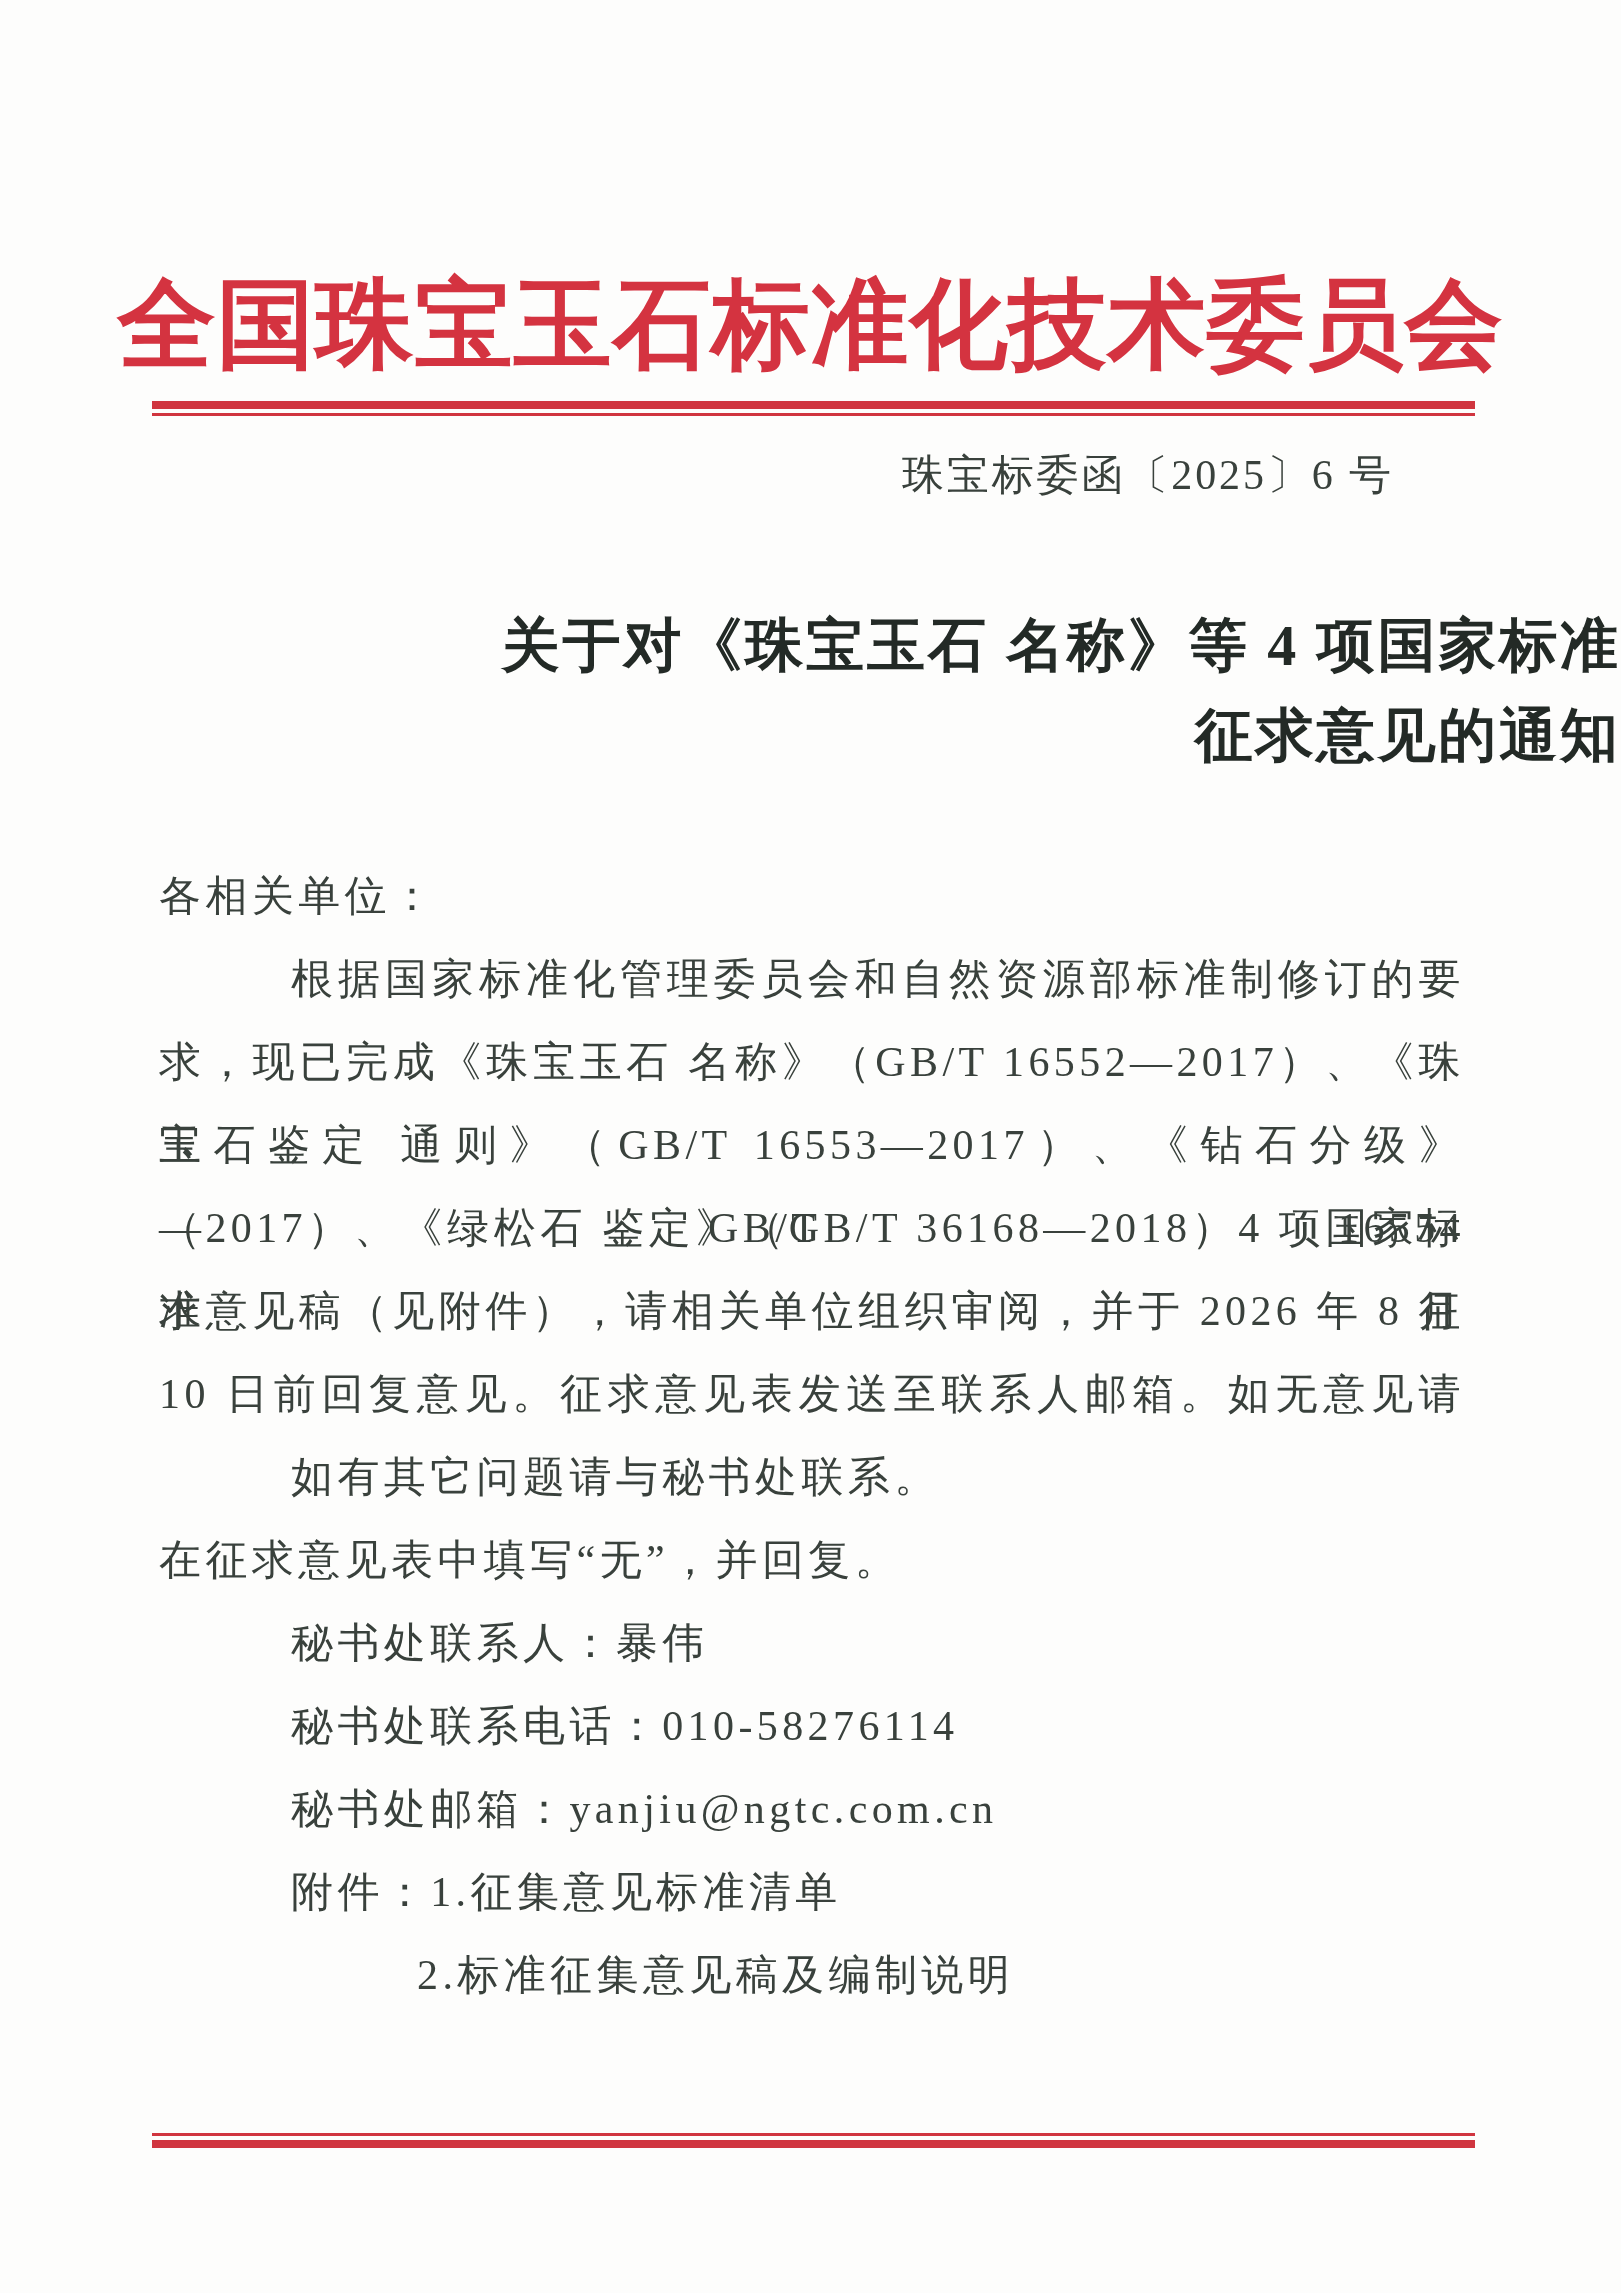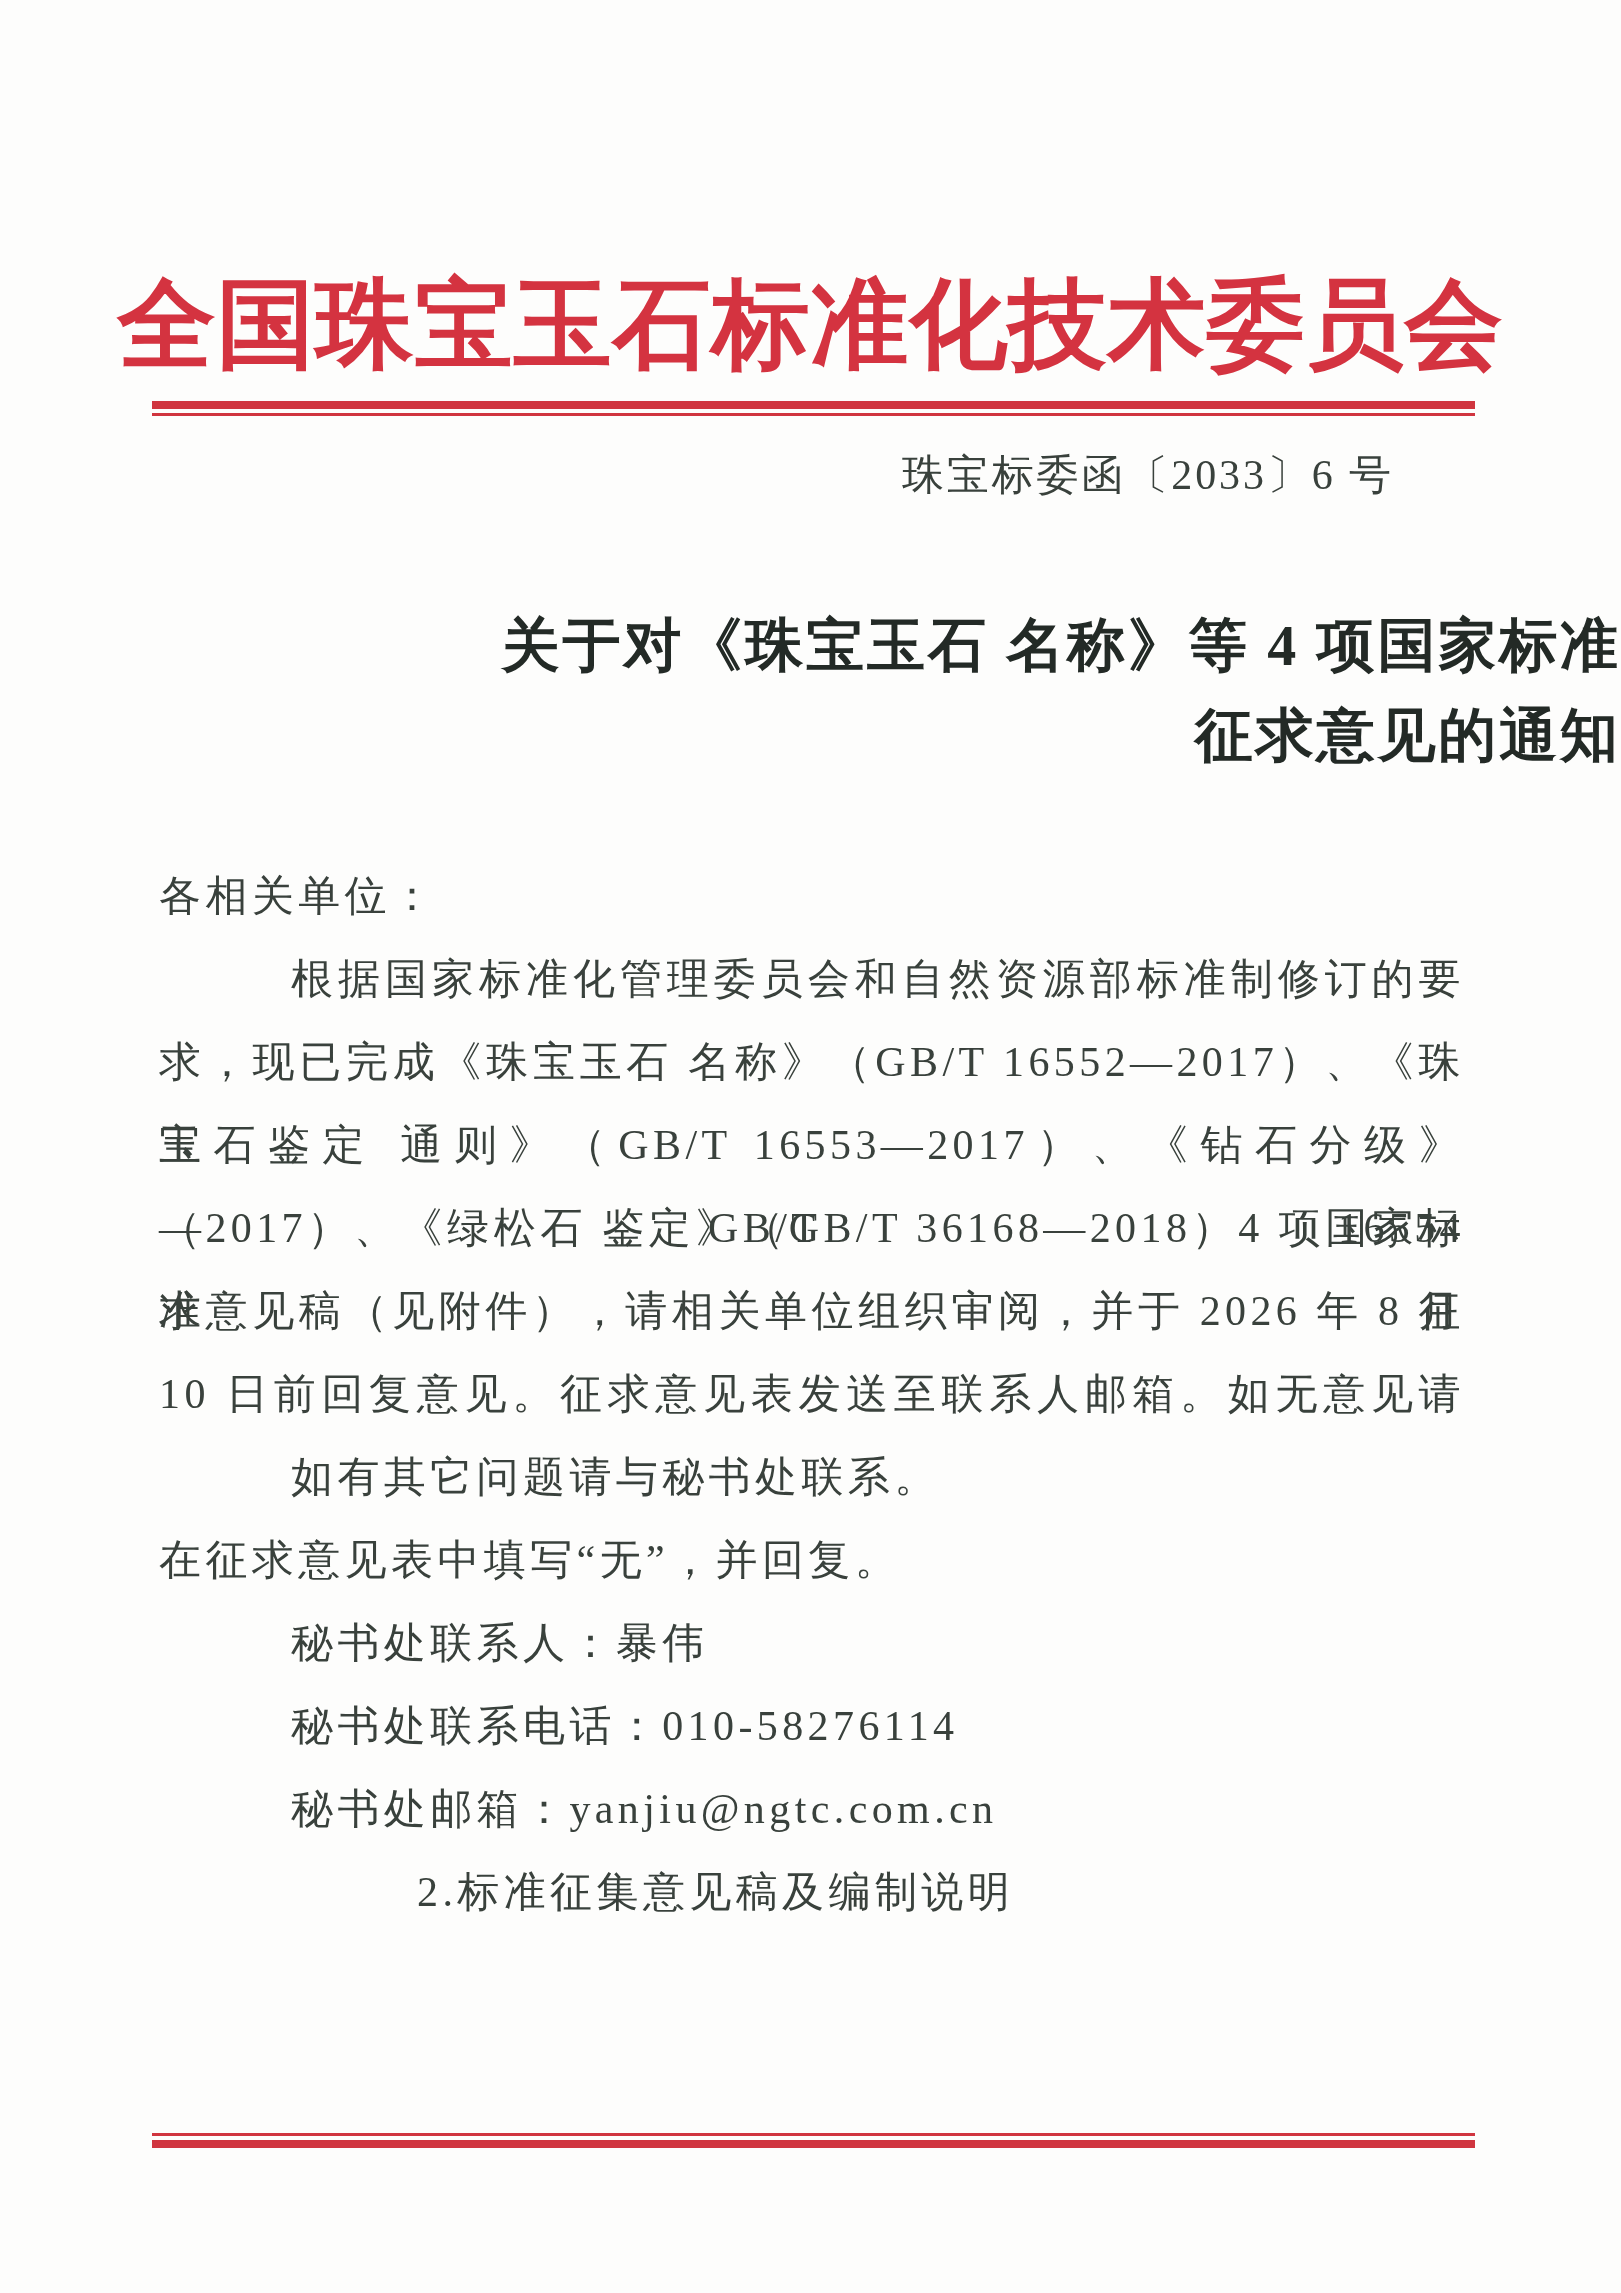--- a/index.html
+++ b/index.html
@@ -76,40 +76,41 @@
 <div class="page">
 
   <div class="org-title">全国珠宝玉石标准化技术委员会</div>
 
   <div class="rule rule-header">
     <div class="thick"></div>
     <div class="gap"></div>
     <div class="thin"></div>
   </div>
 
-  <div class="doc-number">珠宝标委函〔2033〕6 号</div>
+  <div class="doc-number">珠宝标委函〔2025〕6 号</div>
 
   <div class="notice-title">
     <div>关于对《珠宝玉石 名称》等 4 项国家标准</div>
     <div>征求意见的通知</div>
   </div>
 
   <div class="body-block">
     <div class="l">各相关单位：</div>
     <div class="l indent fill">根据国家标准化管理委员会和自然资源部标准制修订的要</div>
     <div class="l fill">求，现已完成《珠宝玉石 名称》（GB/T 16552—2017）、《珠宝</div>
     <div class="l fill">玉石鉴定 通则》（GB/T 16553—2017）、《钻石分级》（GB/T 16554</div>
     <div class="l fill">—2017）、《绿松石 鉴定》（GB/T 36168—2018）4 项国家标准征</div>
     <div class="l fill">求意见稿（见附件），请相关单位组织审阅，并于 2026 年 8 月</div>
     <div class="l fill">10 日前回复意见。征求意见表发送至联系人邮箱。如无意见请</div>
     <div class="l indent">如有其它问题请与秘书处联系。</div>
     <div class="l">在征求意见表中填写“无”，并回复。</div>
     <div class="l indent">秘书处联系人：暴伟</div>
     <div class="l indent">秘书处联系电话：010-58276114</div>
     <div class="l indent">秘书处邮箱：yanjiu@ngtc.com.cn</div>
+    <div class="l indent">附件：1.征集意见标准清单</div>
     <div class="l indent-deep">2.标准征集意见稿及编制说明</div>
   </div>
 
   <div class="rule rule-footer">
     <div class="thin"></div>
     <div class="gap"></div>
     <div class="thick"></div>
   </div>
 
 </div>

